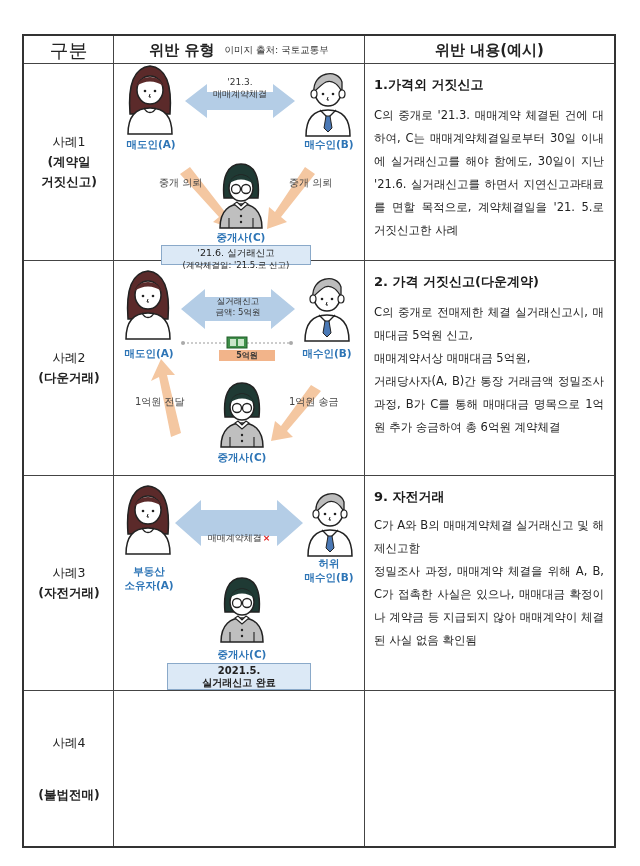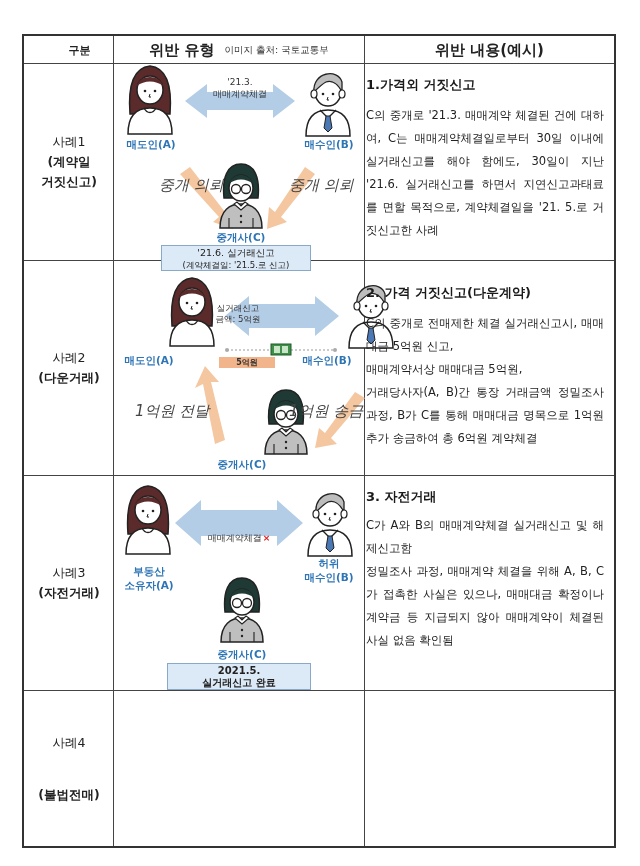--- a/index.html
+++ b/index.html
@@ -8,27 +8,27 @@
   .tbl { position: absolute; left: 22px; top: 34px; width: 594px; height: 814px;
          border: 2px solid #333; box-sizing: border-box; }
   .hline { position: absolute; left: 0; right: 0; height: 1px; background: #444; }
   .vline { position: absolute; top: 0; bottom: 0; width: 1px; background: #444; }
   .hdr { position: absolute; top: 0; height: 29px; display: flex; align-items: center; justify-content: center;
          font-size: 15px; font-weight: bold; color: #222; }
   .hdr .sub { font-size: 9.5px; font-weight: normal; margin-left: 10px; color: #333; }
   .case { position: absolute; left: 0; width: 90px; display: flex; flex-direction: column;
           align-items: center; justify-content: center; text-align: center; font-size: 12.5px; line-height: 20px; }
   .case b { font-weight: bold; }
-  .desc { position: absolute; left: 342px; width: 246px; padding: 0 8px 0 0; box-sizing: border-box; }
+  .desc { position: absolute; left: 342px; width: 246px; padding: 0 8px 0 8px; box-sizing: border-box; }
   .desc .ttl { font-size: 13px; font-weight: bold; margin-top: 12px; margin-bottom: 10px; color: #1a1a1a; }
   .desc .body { font-size: 11.5px; line-height: 23px; text-align: justify; color: #222; }
   .desc .body p { margin: 0; }
   .ill { position: absolute; left: 91px; width: 250px; }
   .lbl { position: absolute; font-size: 10.5px; font-weight: bold; color: #2e75b6; text-align: center; white-space: nowrap; }
-  .gtxt { position: absolute; font-size: 15px; color: #444; white-space: nowrap; font-style: italic; }
+  .gtxt { position: absolute; font-size: 10px; color: #444; white-space: nowrap; }
   .box { position: absolute; background: #dce9f6; border: 1px solid #8aa9c9; text-align: center;
          font-size: 9.5px; color: #222; line-height: 12px; box-sizing: border-box; }
   .arrowtxt { position: absolute; font-size: 9px; color: #333; text-align: center; line-height: 12px; }
   svg { position: absolute; overflow: visible; }
 </style>
 </head>
 <body>
 
 <svg width="0" height="0" style="position:absolute">
   <defs>
@@ -73,21 +73,21 @@
 <div class="tbl">
 
   <div class="hline" style="top:27px;"></div>
   <div class="hline" style="top:224px;"></div>
   <div class="hline" style="top:439px;"></div>
   <div class="hline" style="top:654px;"></div>
 
   <div class="vline" style="left:89px;"></div>
   <div class="vline" style="left:340px;"></div>
 
-  <div class="hdr" style="left:11px;width:89px;font-weight:bold;font-size:11px;">구분</div>
+  <div class="hdr" style="left:0;width:89px;font-weight:normal;font-size:19px;">구분</div>
   <div class="hdr" style="left:341px;width:249px;">위반 내용(예시)</div>
   <div class="hdr" style="left:90px;width:250px;">
     <span>위반 유형</span>
     <span class="sub">이미지 출처: 국토교통부</span>
   </div>
 
   <div class="case" style="top:28px;height:196px;">
     <span>사례1</span>
     <b>(계약일</b>
     <b>거짓신고)</b>
@@ -105,37 +105,37 @@
     </svg>
     <div class="arrowtxt" style="left:92px;top:12px;width:66px;">
       <div>'21.3.</div>
       <div>매매계약체결</div>
     </div>
     <div class="lbl" style="left:8px;top:74px;width:56px;">매도인(A)</div>
     <div class="lbl" style="left:184px;top:74px;width:60px;">매수인(B)</div>
     <div class="gtxt" style="left:44px;top:112px;">중개 의뢰</div>
     <div class="gtxt" style="left:174px;top:112px;">중개 의뢰</div>
     <div class="lbl" style="left:96px;top:167px;width:60px;">중개사(C)</div>
-    <div class="box" style="left:46px;top:181px;width:150px;height:26px;padding-top:1px;">
+    <div class="box" style="left:46px;top:181px;width:150px;height:20px;padding-top:1px;">
       <div>'21.6. 실거래신고</div>
       <div style="font-size:8.5px;">(계약체결일: '21.5.로 신고)</div>
     </div>
   </div>
   <div class="desc" style="top:28px;">
     <div class="ttl">1.가격외 거짓신고</div>
     <div class="body">
       <p>C의 중개로 '21.3. 매매계약 체결된 건에 대하여, C는 매매계약체결일로부터 30일 이내에 실거래신고를 해야 함에도, 30일이 지난 '21.6. 실거래신고를 하면서 지연신고과태료를 면할 목적으로, 계약체결일을 '21. 5.로 거짓신고한 사례</p>
     </div>
   </div>
 
   <div class="case" style="top:225px;height:214px;">
     <span>사례2</span>
     <b>(다운거래)</b>
   </div>
-  <div class="ill" style="top:232px;height:214px;padding-left:44px;">
+  <div class="ill" style="top:225px;height:214px;">
     <svg width="250" height="214">
       <path d="M66,48 L90,28 L90,36 L156,36 L156,28 L180,48 L156,68 L156,60 L90,60 L90,68 Z" fill="#b4cde6"></path>
 
       <line x1="68" y1="82" x2="176" y2="82" stroke="#999" stroke-width="1" stroke-dasharray="2,2"></line>
       <circle cx="68" cy="82" r="2" fill="#aaa"></circle>
         <circle cx="176" cy="82" r="2" fill="#aaa"></circle>
       <rect x="112" y="76" width="20" height="11" fill="#3f8f4a" stroke="#1e5c27" stroke-width="1"></rect>
       <rect x="115" y="78" width="6" height="7" fill="#c9e6c9"></rect>
         <rect x="123" y="78" width="6" height="7" fill="#c9e6c9"></rect>
 
@@ -149,21 +149,21 @@
       <div>실거래신고</div>
       <div>금액: 5억원</div>
     </div>
     <div style="position:absolute;left:104px;top:89px;width:56px;height:11px;background:#f2b48a;font-size:8px;font-weight:bold;text-align:center;line-height:11px;color:#333;">5억원</div>
     <div class="lbl" style="left:6px;top:86px;width:56px;">매도인(A)</div>
     <div class="lbl" style="left:182px;top:86px;width:60px;">매수인(B)</div>
     <div class="gtxt" style="left:20px;top:134px;">1억원 전달</div>
     <div class="gtxt" style="left:174px;top:134px;">1억원 송금</div>
     <div class="lbl" style="left:97px;top:190px;width:60px;">중개사(C)</div>
   </div>
-  <div class="desc" style="top:236px;">
+  <div class="desc" style="top:225px;">
     <div class="ttl">2. 가격 거짓신고(다운계약)</div>
     <div class="body">
       <p>C의 중개로 전매제한 체결 실거래신고시, 매매대금 5억원 신고,</p>
       <p>매매계약서상 매매대금 5억원,</p>
       <p>거래당사자(A, B)간 통장 거래금액 정밀조사 과정, B가 C를 통해 매매대금 명목으로 1억원 추가 송금하여 총 6억원 계약체결</p>
     </div>
   </div>
 
   <div class="case" style="top:440px;height:214px;">
     <span>사례3</span>
@@ -187,21 +187,21 @@
       <div>허위</div>
       <div>매수인(B)</div>
     </div>
     <div class="lbl" style="left:97px;top:172px;width:60px;">중개사(C)</div>
     <div class="box" style="left:52px;top:187px;width:144px;height:27px;font-weight:bold;font-size:10px;padding-top:1px;">
       <div>2021.5.</div>
       <div>실거래신고 완료</div>
     </div>
   </div>
   <div class="desc" style="top:440px;">
-    <div class="ttl" style="margin-bottom:8px;">3. 자전거래</div>
+    <div class="ttl" style="margin-bottom:8px;">9. 자전거래</div>
     <div class="body">
       <p>C가 A와 B의 매매계약체결 실거래신고 및 해제신고함</p>
       <p>정밀조사 과정, 매매계약 체결을 위해 A, B, C가 접촉한 사실은 있으나, 매매대금 확정이나 계약금 등 지급되지 않아 매매계약이 체결된 사실 없음 확인됨</p>
     </div>
   </div>
 
   <div class="case" style="top:655px;height:155px;gap:32px;">
     <span>사례4</span>
     <b>(불법전매)</b>
   </div>

